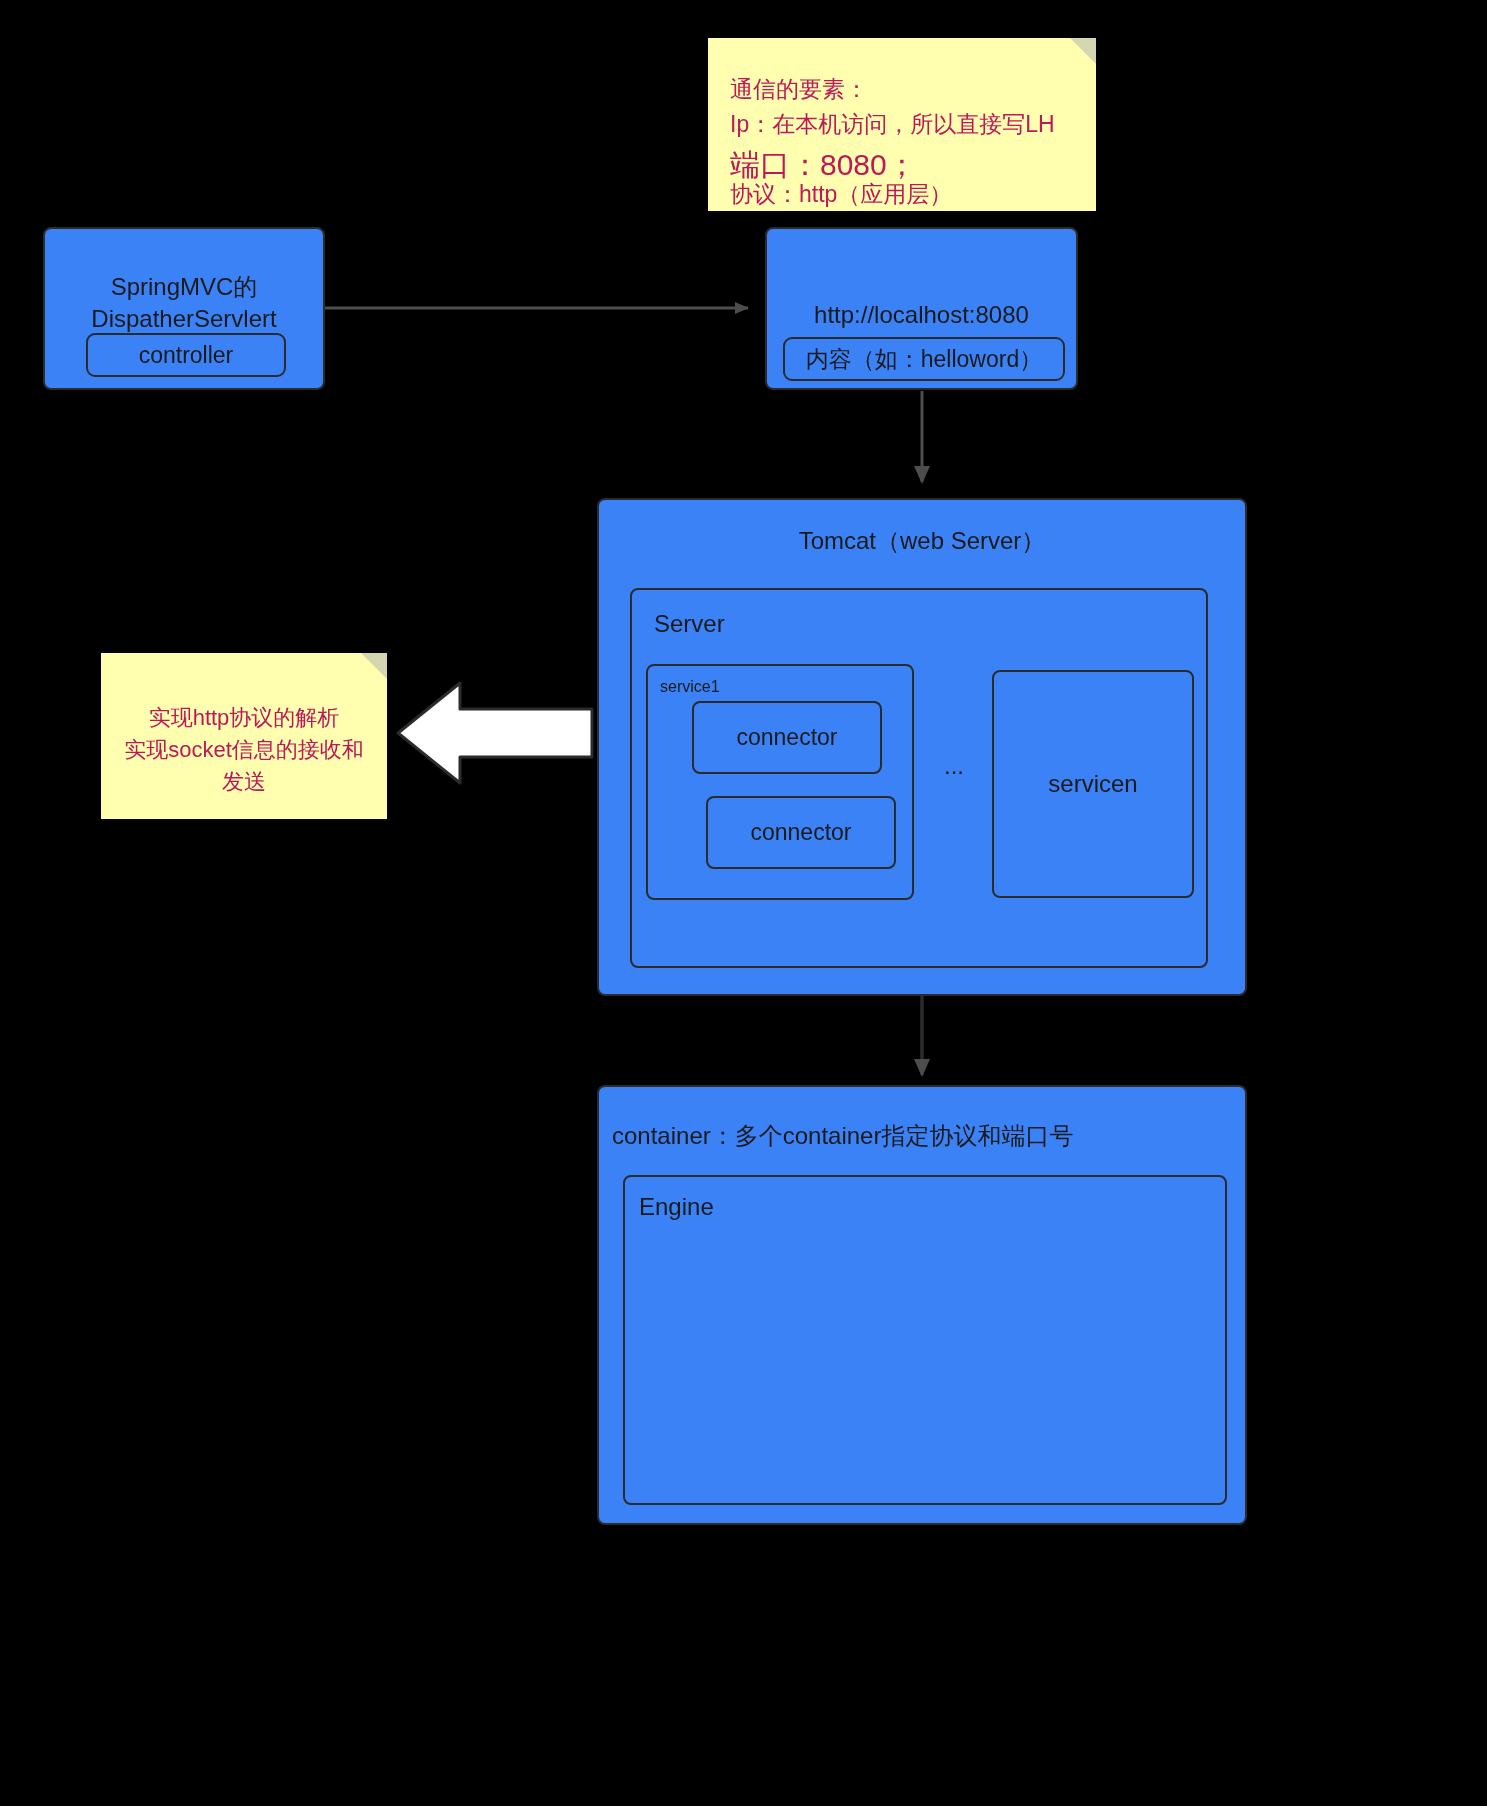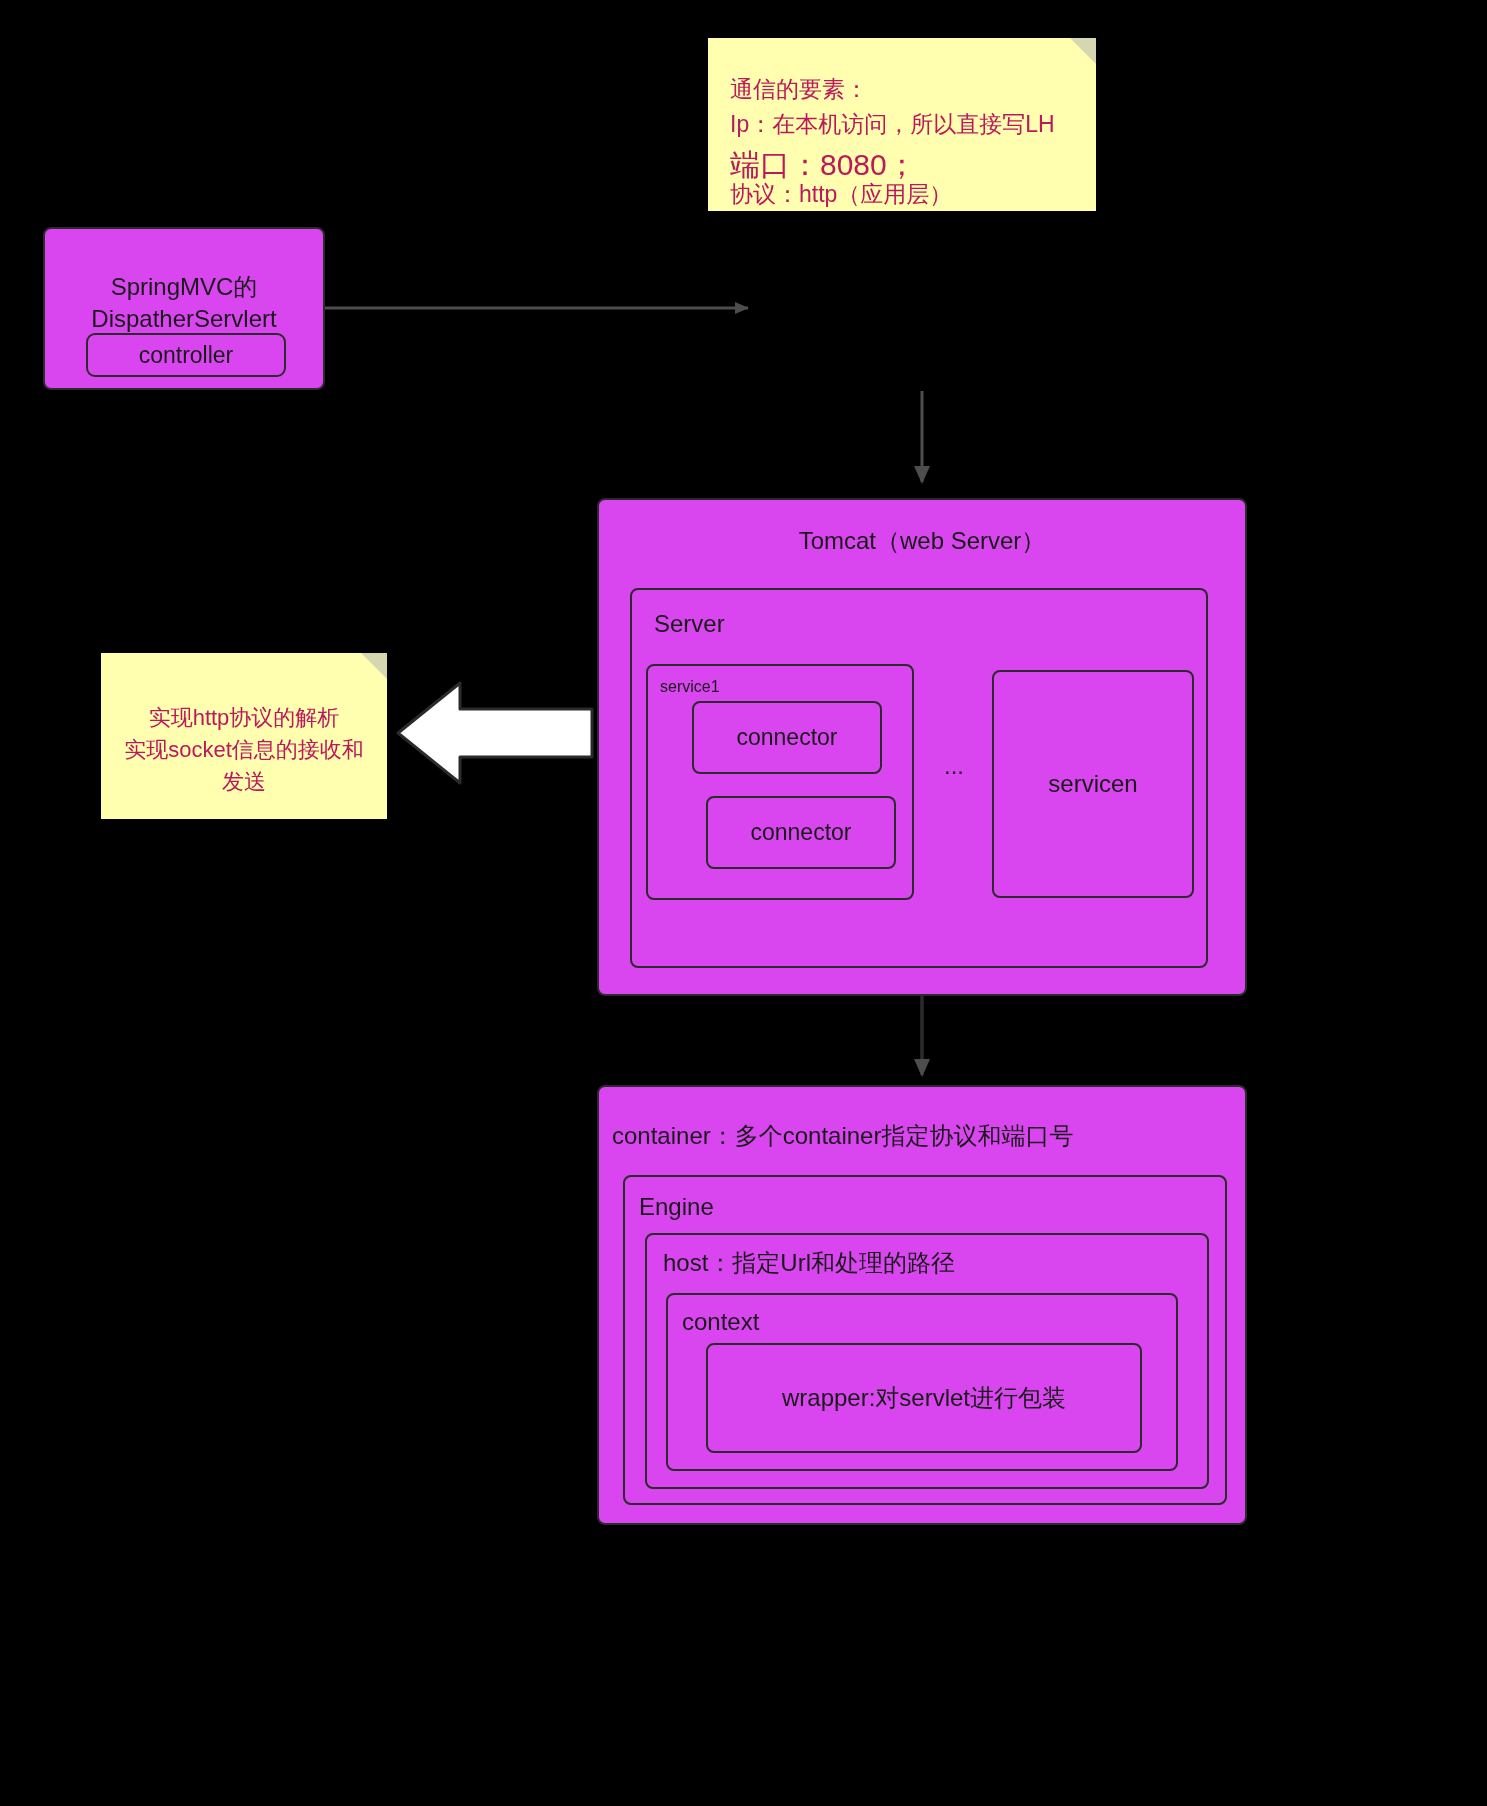--- a/index.html
+++ b/index.html
@@ -5,21 +5,21 @@
   html,body{margin:0;padding:0;background:#000;}
   body{
     width:1487px;height:1806px;position:relative;overflow:hidden;
     font-family:"Liberation Sans","DejaVu Sans",sans-serif;
     color:#1a1a1a;
   }
   .canvas{position:absolute;inset:0;}
 
   
   .box{
-    position:absolute;background:#d946ef;border:2.5px solid #2b2b2b;
+    position:absolute;background:#3b82f6;border:2.5px solid #2b2b2b;
     border-radius:8px;box-sizing:border-box;
   }
   .lbl{
     position:absolute;white-space:pre;line-height:1.32;
     color:#1a1a1a;
   }
   .center{
     display:flex;align-items:center;justify-content:center;
     text-align:center;box-sizing:border-box;
   }
@@ -74,20 +74,26 @@
   </div>
 
   <div class="box" style="left:43px;top:227px;width:282px;height:163px;">
     <div class="lbl" style="left:0;top:42px;width:100%;text-align:center;font-size:24px;">SpringMVC的</div>
     <div class="lbl" style="left:0;top:74px;width:100%;text-align:center;font-size:24px;">DispatherServlert</div>
     <div class="box center" style="left:41px;top:104px;width:200px;height:44px;border-radius:9px;">
       <span style="font-size:23px;">controller</span>
     </div>
   </div>
 
+  <div class="box" style="left:765px;top:227px;width:313px;height:163px;">
+    <div class="lbl" style="left:0;top:70px;width:100%;text-align:center;font-size:24px;">http://localhost:8080</div>
+    <div class="box center" style="left:16px;top:108px;width:282px;height:44px;border-radius:9px;">
+      <span style="font-size:23px;">内容（如：helloword）</span>
+    </div>
+  </div>
 
   <div class="box" style="left:597px;top:498px;width:650px;height:498px;">
     <div class="lbl" style="left:0;top:25px;width:100%;text-align:center;font-size:24px;">Tomcat（web Server）</div>
 
     <div class="box" style="left:31px;top:88px;width:578px;height:380px;padding-left:8px;">
       <div class="lbl" style="left:22px;top:18px;font-size:24px;">Server</div>
 
       <div class="box" style="left:14px;top:74px;width:268px;height:236px;">
         <div class="lbl" style="left:12px;top:10px;font-size:16px;">service1</div>
         <div class="box center" style="left:44px;top:35px;width:190px;height:73px;">
@@ -112,27 +118,16 @@
     <div class="note-text" style="left:0;top:80px;width:100%;text-align:center;font-size:22px;">实现socket信息的接收和</div>
     <div class="note-text" style="left:0;top:112px;width:100%;text-align:center;font-size:22px;">发送</div>
   </div>
 
   <div class="box" style="left:597px;top:1085px;width:650px;height:440px;">
     <div class="lbl" style="left:13px;top:33px;font-size:24px;">container：多个container指定协议和端口号</div>
 
     <div class="box" style="left:24px;top:88px;width:604px;height:330px;">
       <div class="lbl" style="left:14px;top:14px;font-size:24px;">Engine</div>
 
-      <div class="box" style="left:20px;top:56px;width:564px;height:256px;">
-        <div class="lbl" style="left:16px;top:12px;font-size:24px;">host：指定Url和处理的路径</div>
-
-        <div class="box" style="left:19px;top:58px;width:512px;height:178px;">
-          <div class="lbl" style="left:14px;top:11px;font-size:24px;">context</div>
-
-          <div class="box center" style="left:38px;top:48px;width:436px;height:110px;">
-            <span style="font-size:24px;">wrapper:对servlet进行包装</span>
-          </div>
-        </div>
-      </div>
     </div>
   </div>
 
 </div>
 
 </body></html>

